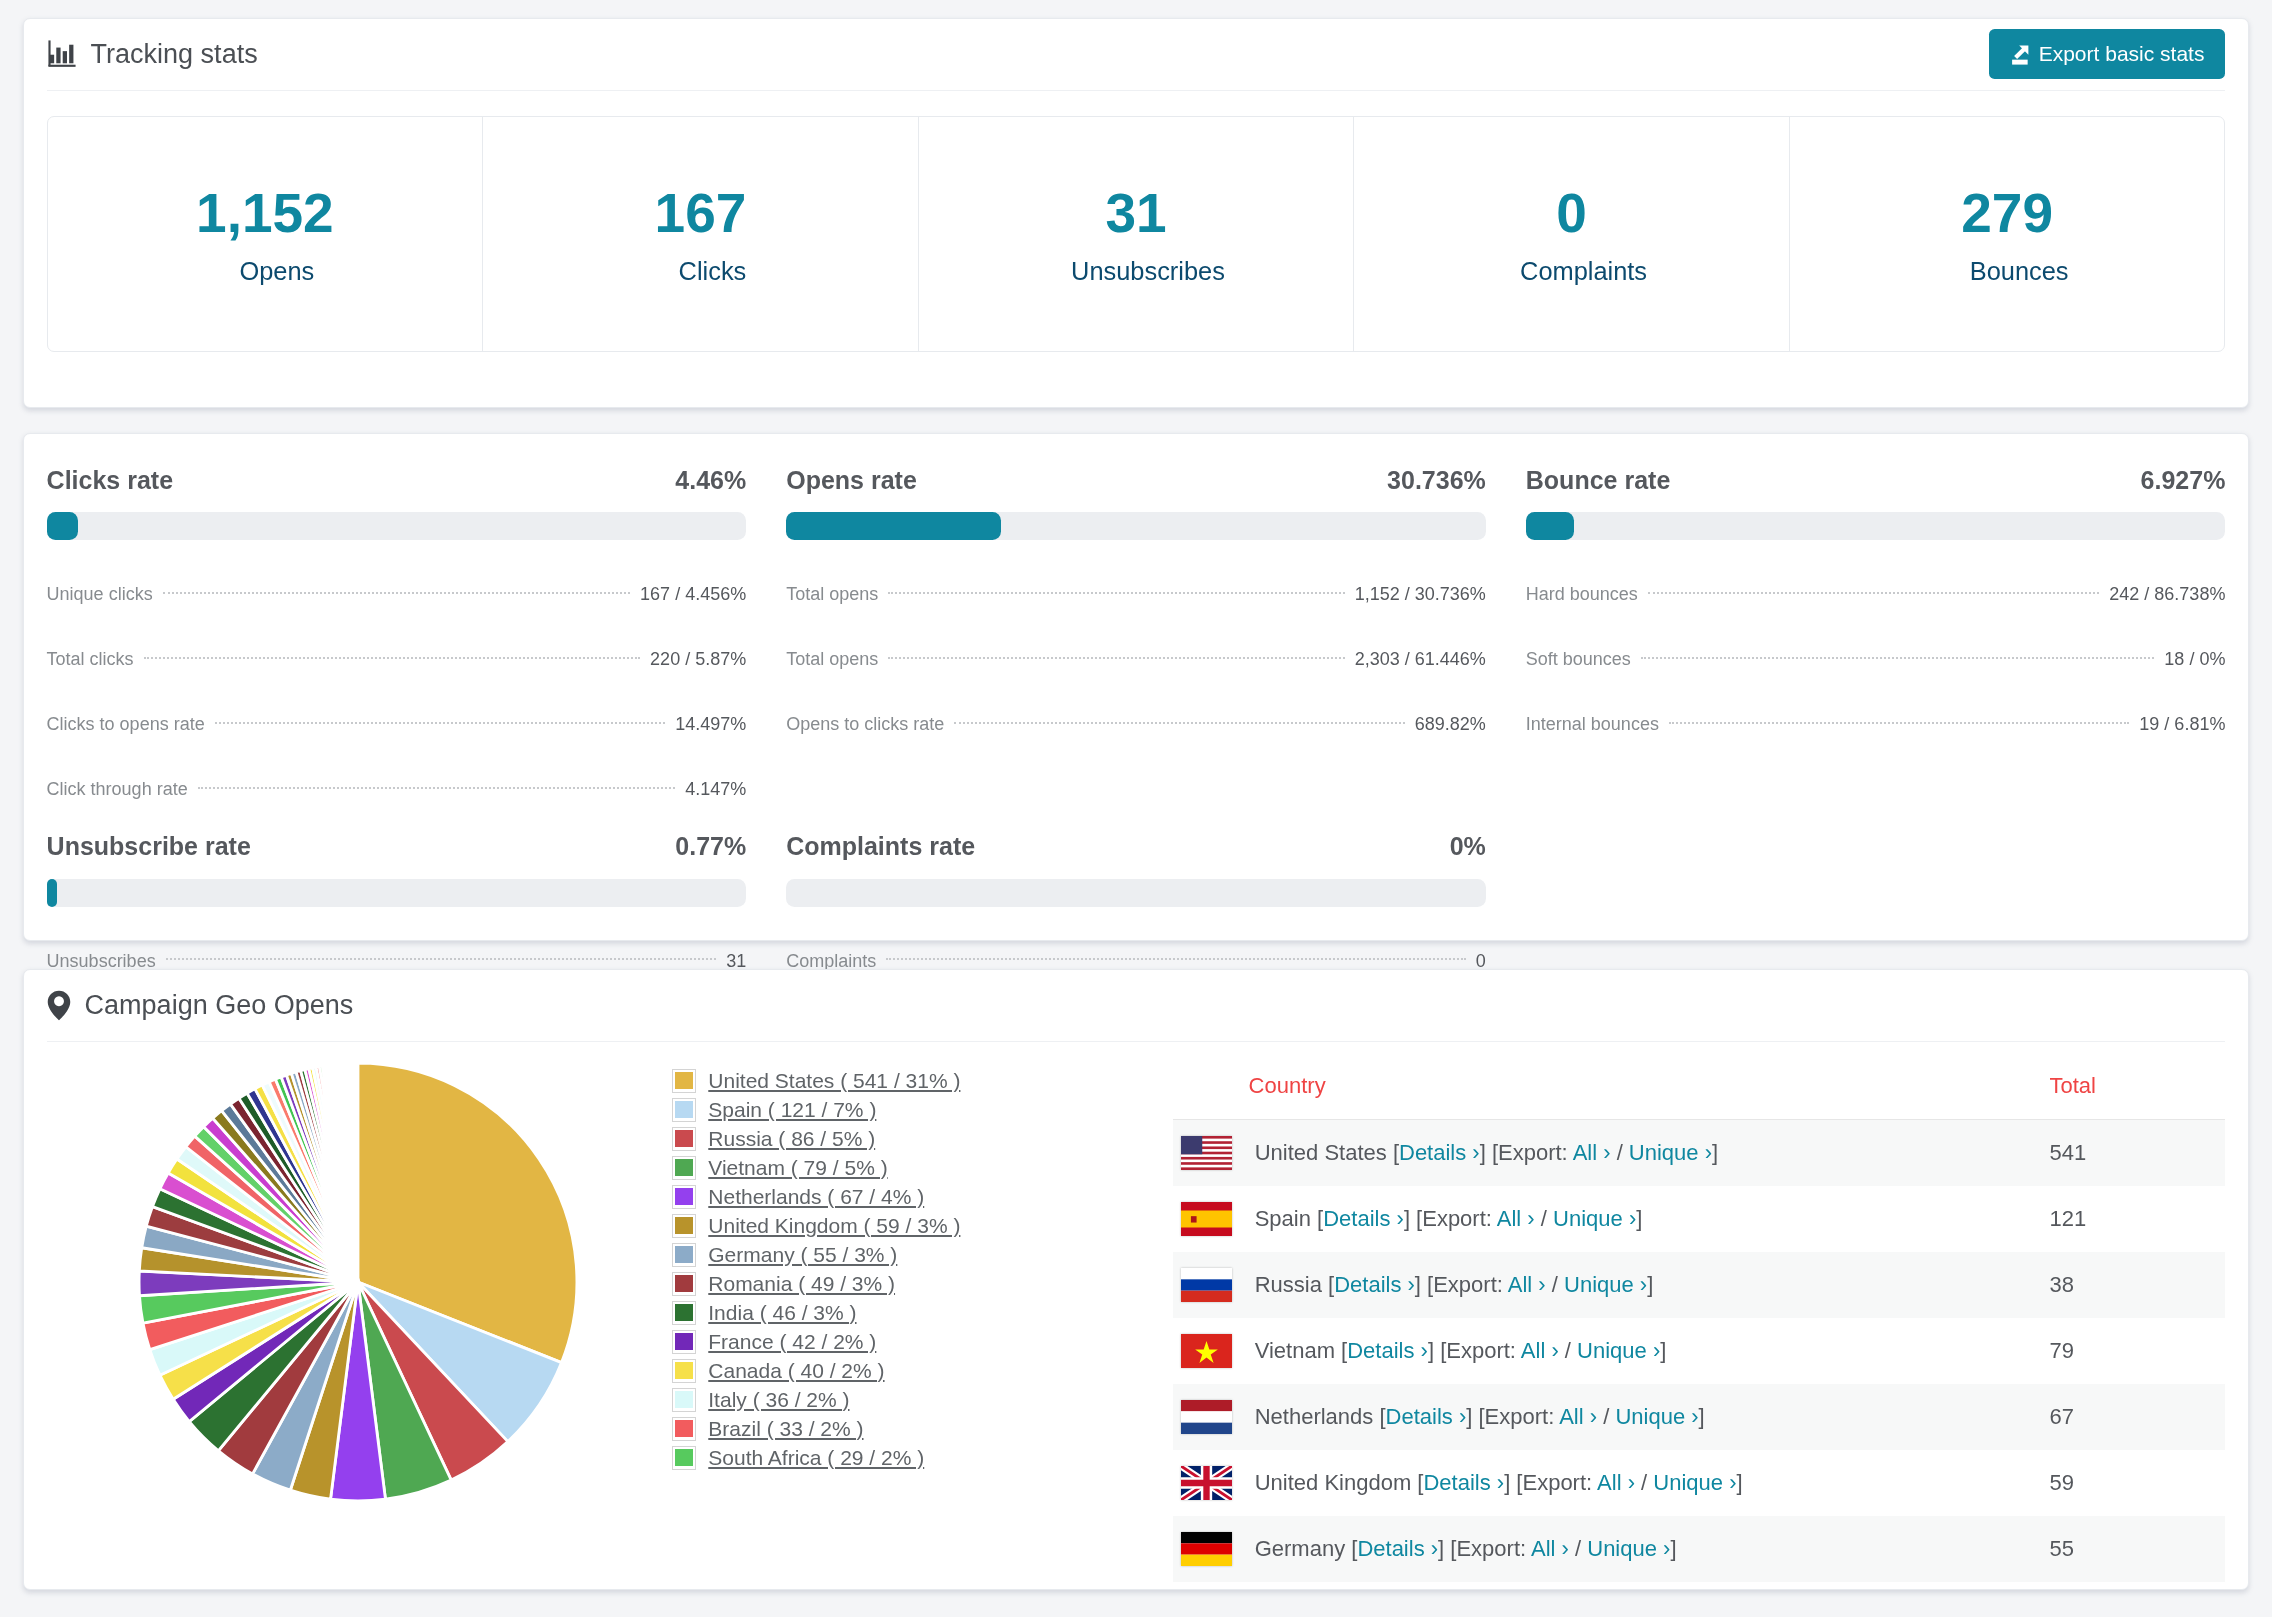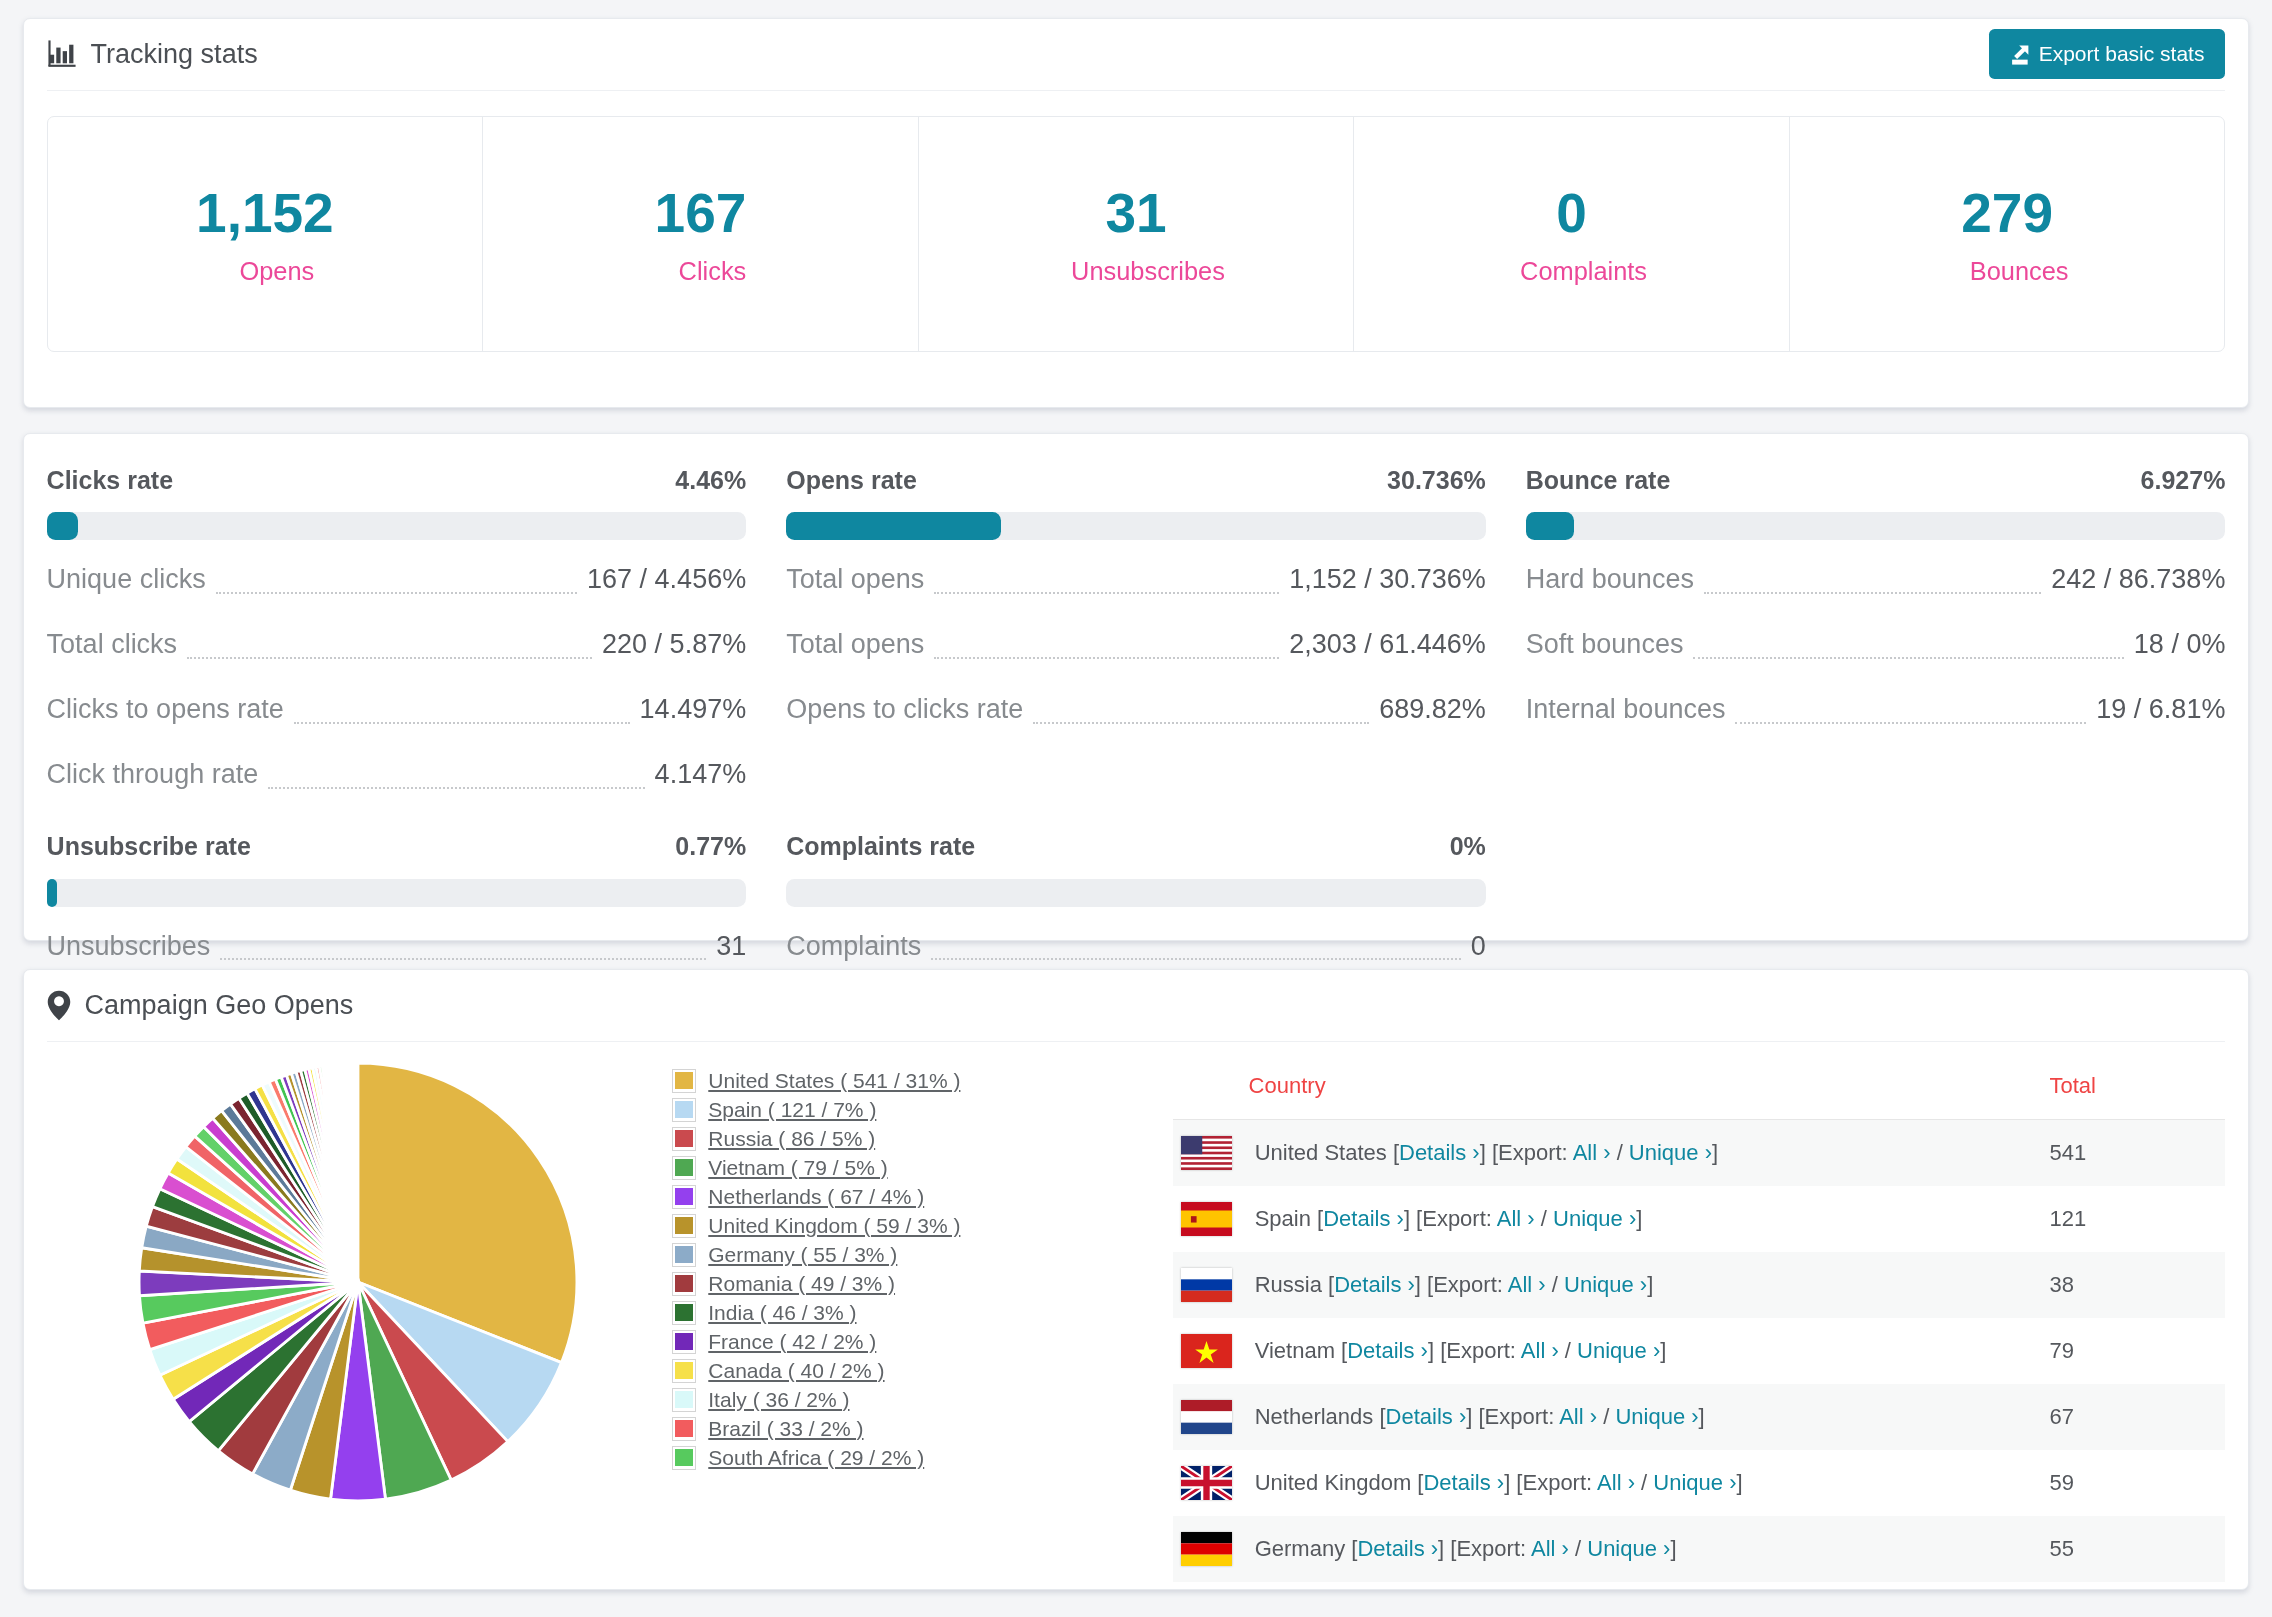--- a/index.html
+++ b/index.html
@@ -21,31 +21,31 @@
   .export-btn { margin-left:auto; background:#0f87a0; color:#fff; font-size:21px;
                 padding:13.4px 21px; border:none; border-radius:5.6px; display:flex;
                 align-items:center; gap:5px; cursor:pointer; font-family:inherit; }
 
   
   .summary { margin:25px 22.6px 0; height:236px; border:1.4px solid #e7eaee; border-radius:7px; display:flex; }
   .summary-cell { flex:1; display:flex; flex-direction:column; align-items:center; justify-content:center;
                   border-right:1.4px solid #e7eaee; }
   .summary-cell:last-child { border-right:none; }
   .summary-value { font-size:55px; font-weight:bold; color:#0f87a0; }
-  .summary-label { font-size:25.4px; color:#ec4899; margin-top:12.7px;margin-left:24px; }
+  .summary-label { font-size:25.4px; color:#0c4a6e; margin-top:12.7px;margin-left:24px; }
 
   
   .rates { padding:32px 22.6px 0; display:grid; grid-template-columns:1fr 1fr 1fr;
            column-gap:40px; row-gap:32px; }
   .rate-head { display:flex; justify-content:space-between; align-items:baseline;
                font-size:25px; font-weight:bold; color:#55585d; line-height:28px; }
   .bar { margin-top:18.4px; height:28px; background:#eceef1; border-radius:8.5px; }
   .bar-fill { height:28px; background:#0f87a0; border-radius:8.5px; }
   .rate-rows { margin-top:22.6px; }
-  .rate-row { display:flex; align-items:flex-start; height:41px; font-size:27px;margin-top:24px; }
+  .rate-row { display:flex; align-items:flex-end; height:41px; font-size:18px;margin-top:24px; }
   .rate-label { color:#878b8f; white-space:nowrap; }
   .leader { flex:1; align-self:flex-end; margin:0 10px 11.3px; border-bottom:2.1px dotted #c7c9cc; }
   .rate-value { color:#55585d; white-space:nowrap; }
 
   
   .geo-body { display:flex; padding:14px 22.6px 0; }
   .pie-wrap { width:625px; flex:none; }
   .pie-wrap svg { margin-left:85px; display:block; }
   .legend { width:501px; flex:none; padding-top:10px; list-style:none; }
   .legend-item { display:flex; align-items:center; height:29px; font-size:21px; color:#606468;text-decoration:underline; }

